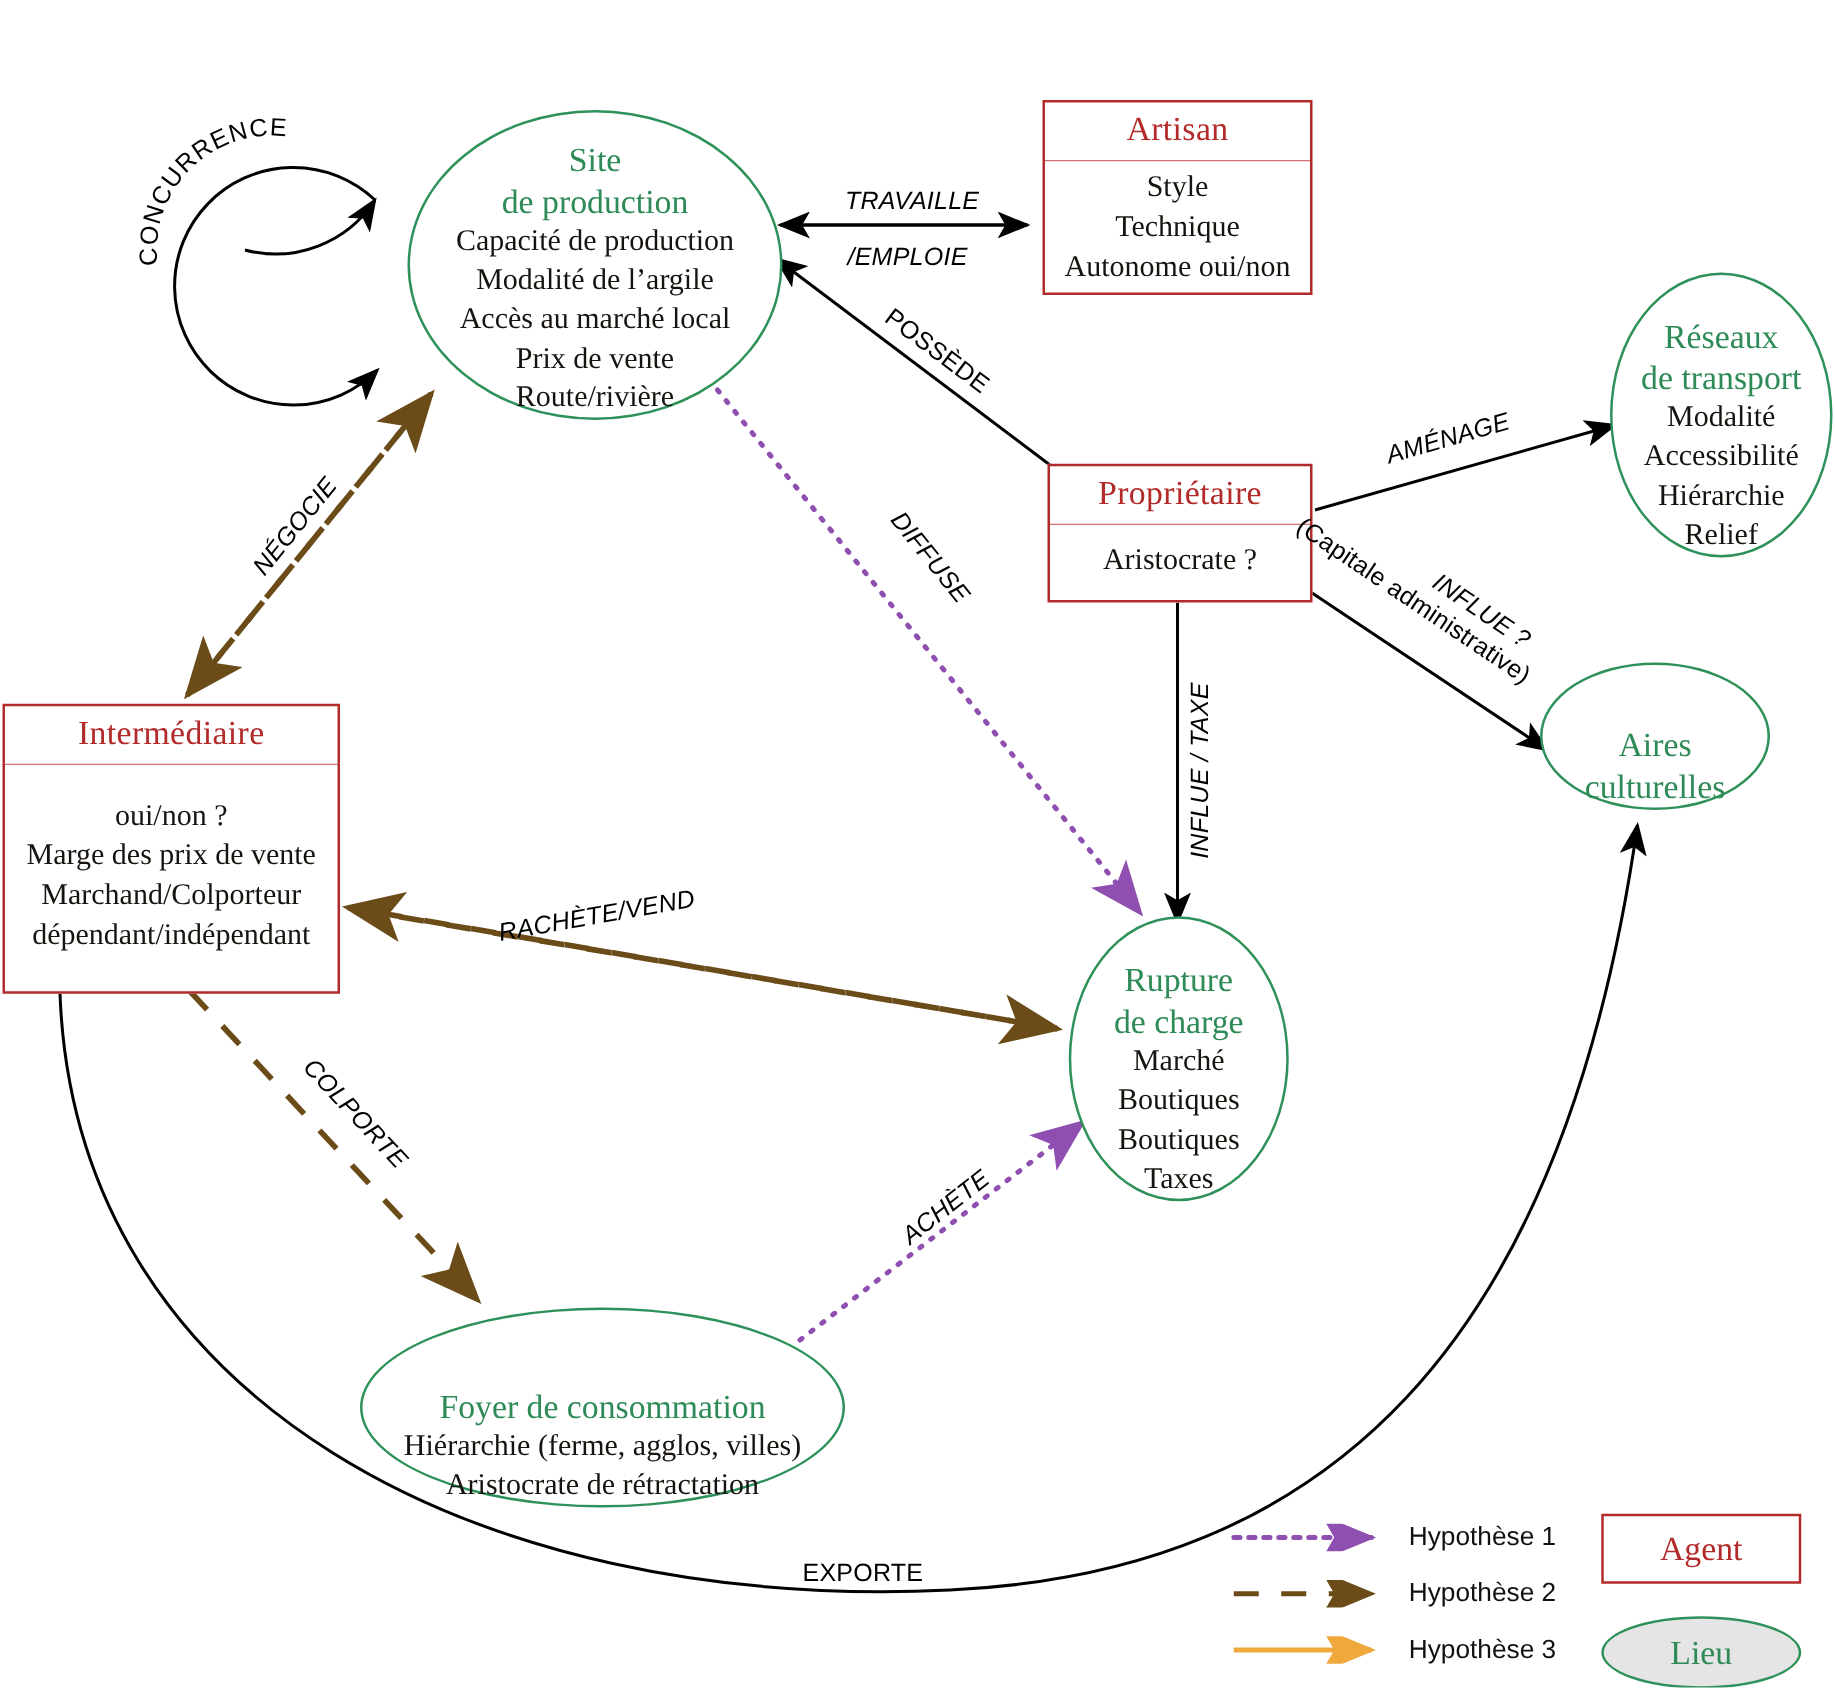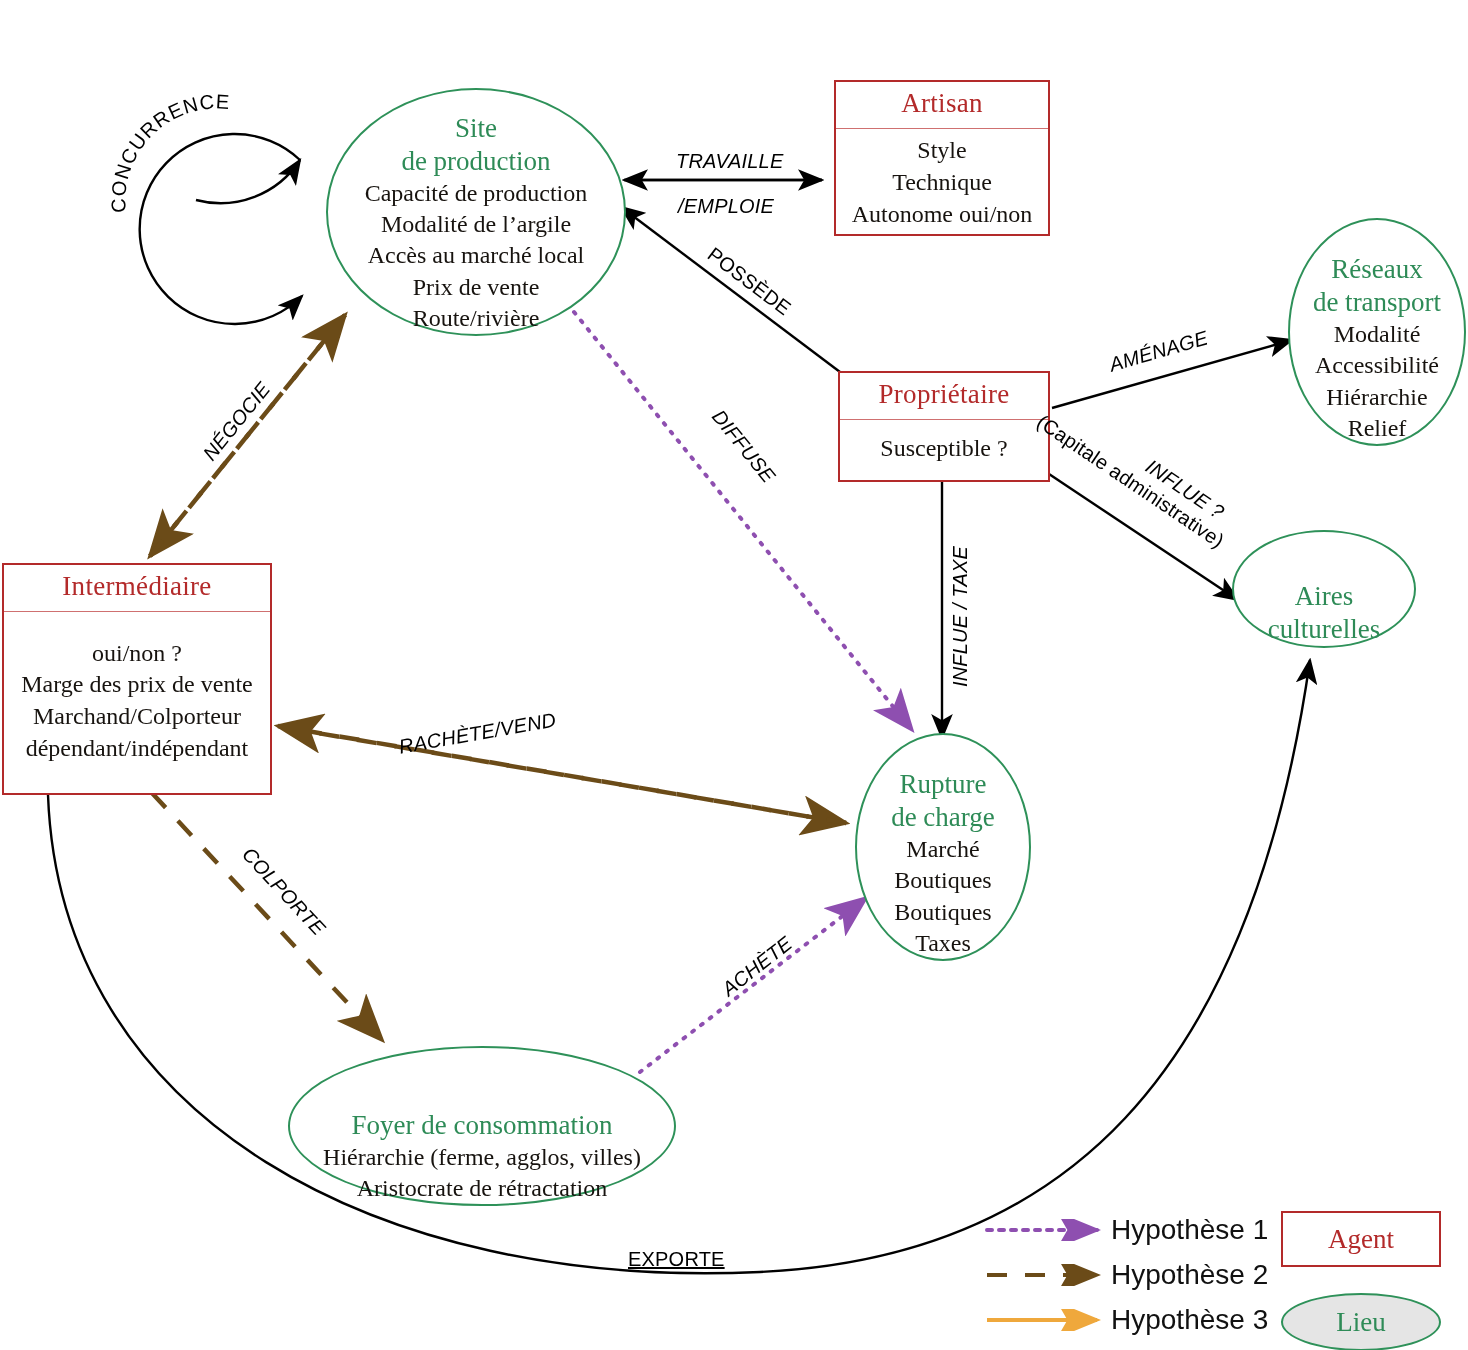--- a/index.html
+++ b/index.html
@@ -50,21 +50,21 @@
   .elabel.lc{font-size:20px;}
 
   
   .arc-text{font-family:"Liberation Sans","DejaVu Sans",sans-serif;font-size:20px;fill:#000;letter-spacing:1px;}
 
   
   #legend{position:absolute;left:985px;top:1205px;width:470px;height:140px;}
   .leg-row{position:absolute;height:34px;display:flex;align-items:center;}
   .leg-label{
     font-family:"Liberation Sans","DejaVu Sans",sans-serif;
-    font-size:28px;color:#111;margin-left:4px;white-space:nowrap;
+    font-size:21px;color:#111;margin-left:20px;white-space:nowrap;
   }
   .leg-sample{width:122px;height:22px;position:relative;}
   .key-box{
     position:absolute;border:2px solid #b32a2a;background:#fff;
     display:flex;align-items:center;justify-content:center;
     color:#b32a2a;font-size:27px;
   }
   .key-ellipse{
     position:absolute;border:2.5px solid #2e9159;border-radius:50%;background:#e5e5e5;
     display:flex;align-items:center;justify-content:center;
@@ -166,21 +166,21 @@
     <div class="agent-body">
       <div>Style</div>
       <div>Technique</div>
       <div>Autonome oui/non</div>
     </div>
   </div>
 
   <div class="node agent-box" style="left:838px;top:371px;width:212px;height:111px;">
     <div class="agent-title">Propriétaire</div>
     <div class="agent-body">
-      <div>Susceptible ?</div>
+      <div>Aristocrate ?</div>
     </div>
   </div>
 
   <div class="node lieu" style="left:1288px;top:218px;width:178px;height:228px;">
     <div class="lieu-title">
       <div>Réseaux</div>
       <div>de transport</div>
     </div>
     <div class="lieu-body">
       <div>Modalité</div>
@@ -245,21 +245,21 @@
   <div class="elabel it" style="left:700px;top:435px;transform:rotate(51deg);">DIFFUSE</div>
 
   <div class="elabel it" style="left:190px;top:410px;transform:rotate(-51deg);">NÉGOCIE</div>
 
   <div class="elabel it" style="left:398px;top:722px;transform:rotate(-10deg);">RACHÈTE/VEND</div>
 
   <div class="elabel it" style="left:228px;top:880px;transform:rotate(47deg);">COLPORTE</div>
 
   <div class="elabel it" style="left:716px;top:955px;transform:rotate(-38deg);">ACHÈTE</div>
 
-  <div class="elabel" style="left:628px;top:1248px;text-decoration:underline;">EXPORTE</div>
+  <div class="elabel" style="left:642px;top:1248px;">EXPORTE</div>
 
   <div id="legend">
 
     <div class="leg-row" style="left:0;top:8px;">
       <div class="leg-sample">
         <svg width="122" height="22" viewBox="0 0 122 22">
           <defs>
             <marker id="lg-p" markerWidth="11" markerHeight="9" refX="10" refY="4.5" orient="auto">
               <path d="M0,0 L11,4.5 L0,9 L2.6,4.5 Z" fill="#8e4fb0"></path>
             </marker>

